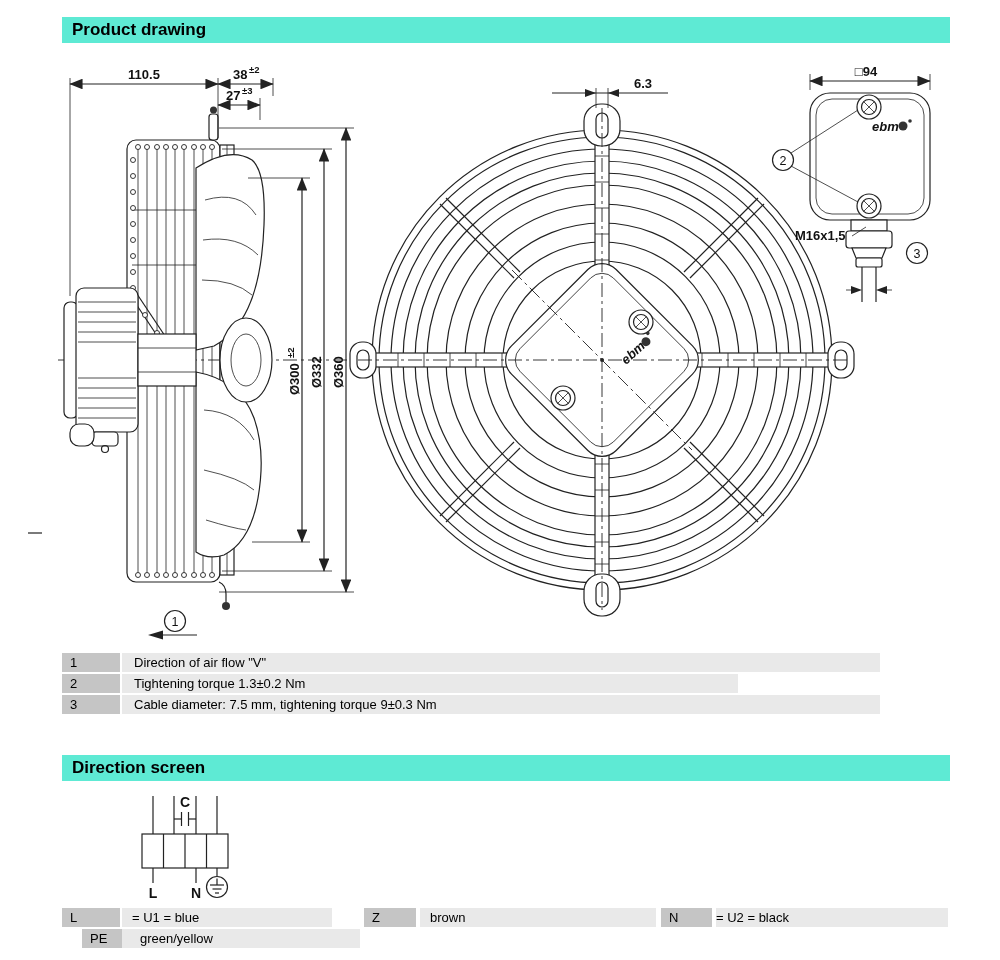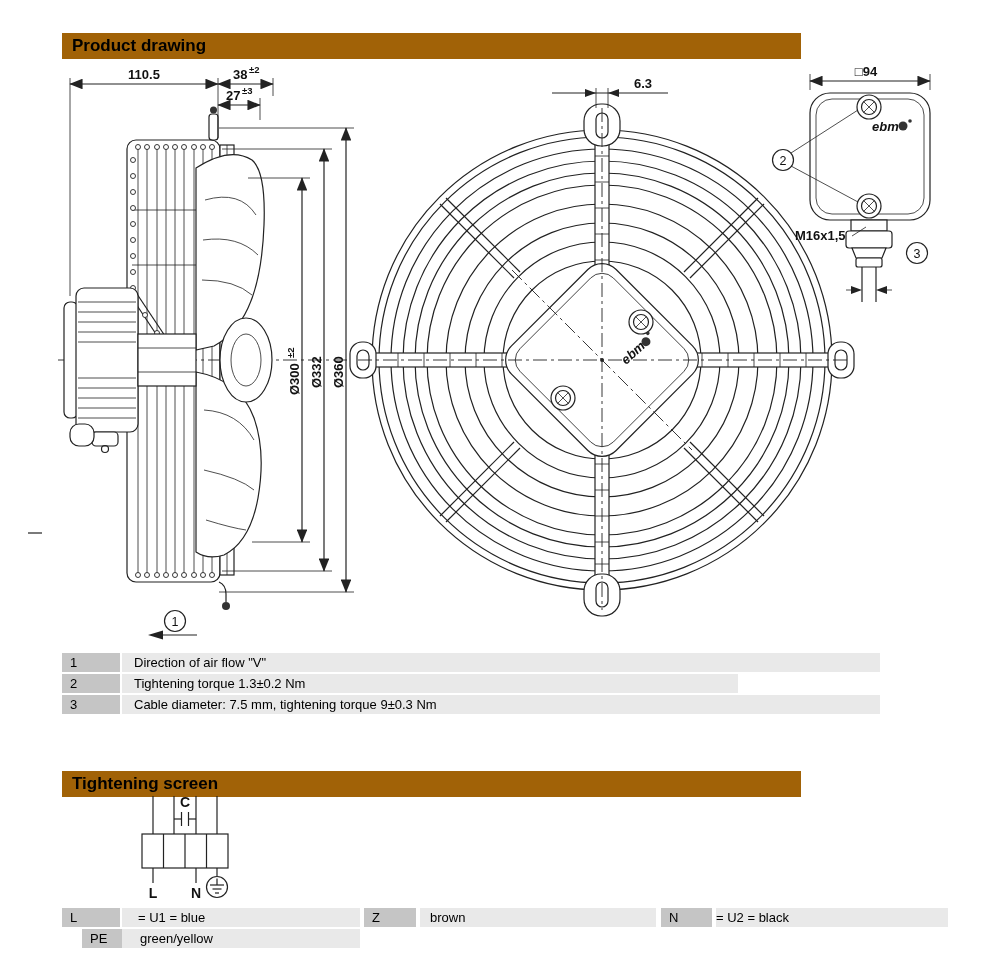--- a/index.html
+++ b/index.html
@@ -1,23 +1,23 @@
 <!DOCTYPE html>
 <html><head>
 <meta charset="utf-8">
 <style>
   html,body{margin:0;padding:0;}
   body{
     width:1000px;height:960px;position:relative;background:#fff;
     font-family:"Liberation Sans",sans-serif;color:#000;overflow:hidden;
   }
   .hdr{
-    position:absolute;left:62px;width:739px;height:26px;
-    background:#a16207;font-weight:bold;font-size:17px;line-height:26px;
-    padding-left:10px;box-sizing:border-box;margin-top:16px;
+    position:absolute;left:62px;width:888px;height:26px;
+    background:#5eead4;font-weight:bold;font-size:17px;line-height:26px;
+    padding-left:10px;box-sizing:border-box;
   }
   #hdr-product{top:17px;}
   #hdr-connection{top:755px;}
   svg{position:absolute;left:0;}
   #drawing-svg{top:50px;}
   #conn-svg{left:110px;top:788px;}
   .cell{position:absolute;height:19px;line-height:19px;font-size:13px;box-sizing:border-box;}
   .key{background:#c5c5c5;padding-left:8px;}
   .val{background:#e9e9e9;padding-left:12px;}
   
@@ -29,21 +29,21 @@
   .ln{stroke:#222;fill:none;stroke-width:1.2;}
   .lnf{stroke:#222;fill:#fff;stroke-width:1.2;}
   .thin{stroke:#222;fill:none;stroke-width:0.8;}
   .cl{stroke:#222;fill:none;stroke-width:0.9;stroke-dasharray:14 4 3 4;}
   .dot{fill:#333;stroke:none;}
 </style>
 </head>
 <body>
 
 <div class="hdr" id="hdr-product">Product drawing</div>
-<div class="hdr" id="hdr-connection">Tightening screen</div>
+<div class="hdr" id="hdr-connection">Direction screen</div>
 
 <svg id="drawing-svg" width="1000" height="605" viewBox="0 0 1000 605">
   <defs>
     <marker id="ar" viewBox="0 0 10 8" markerWidth="11" markerHeight="9" refX="9.5" refY="4" orient="auto-start-reverse">
       <path d="M0 0L10 4L0 8Z" fill="#222"></path>
     </marker>
   </defs>
 
   <line class="ln" x1="28" y1="483" x2="42" y2="483"></line>
 
@@ -407,20 +407,20 @@
     <circle cx="107" cy="99" r="10.5" fill="#fff"></circle>
     <line x1="107" y1="90.5" x2="107" y2="97"></line>
     <line x1="100" y1="97" x2="114" y2="97"></line>
     <line x1="102.5" y1="101" x2="111.5" y2="101"></line>
     <line x1="105" y1="105" x2="109" y2="105"></line>
   </g>
 </svg>
 
 <div>
   <div class="cell key" style="left:62px;top:908px;width:58px;">L</div>
-  <div class="cell val" style="left:122px;top:908px;width:238px;padding-left:16px;">= U1 = blue</div>
+  <div class="cell val" style="left:122px;top:908px;width:210px;padding-left:10px;">= U1 = blue</div>
   <div class="cell key" style="left:364px;top:908px;width:52px;">Z</div>
   <div class="cell val" style="left:420px;top:908px;width:236px;padding-left:10px;">brown</div>
   <div class="cell key" style="left:661px;top:908px;width:51px;">N</div>
   <div class="cell val" style="left:716px;top:908px;width:232px;padding-left:0;">= U2 = black</div>
   <div class="cell key" style="left:62px;top:929px;width:58px;margin-left:20px;">PE</div>
   <div class="cell val" style="left:122px;top:929px;width:238px;padding-left:18px;">green/yellow</div>
 </div>
 
 </body></html>

